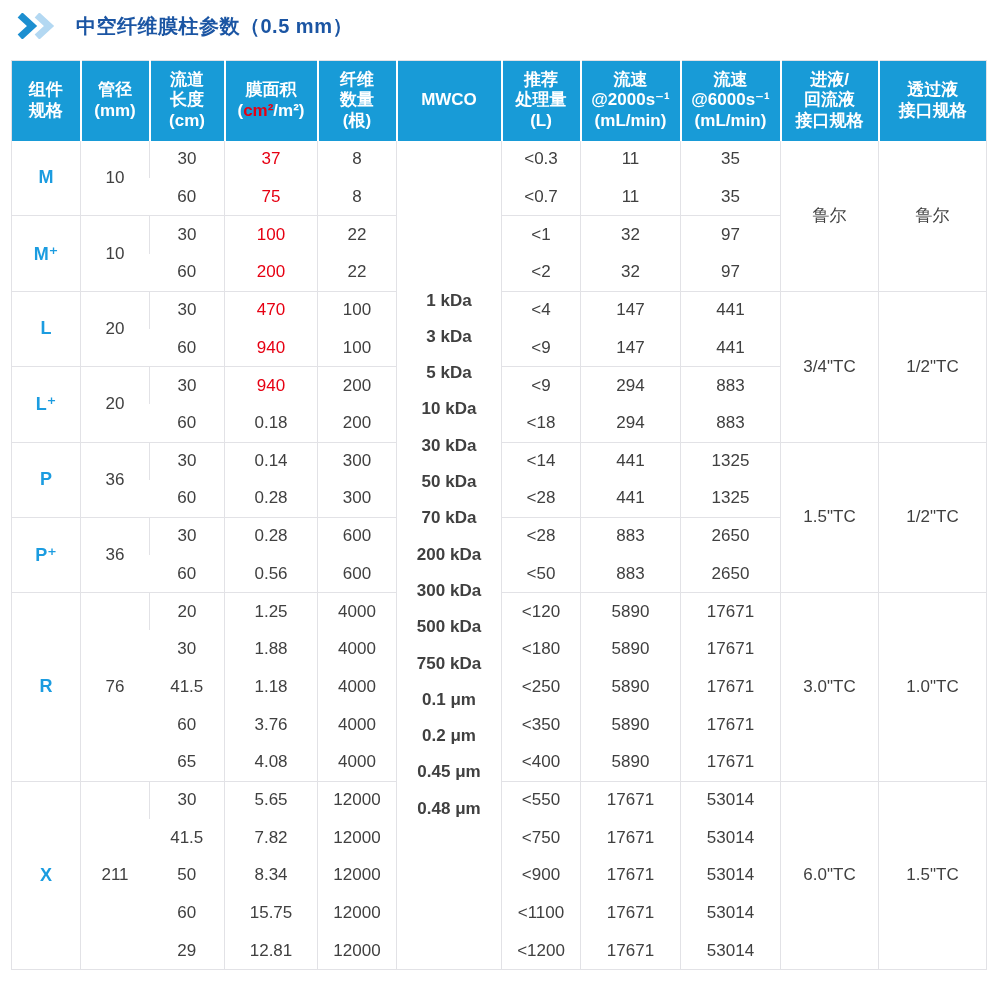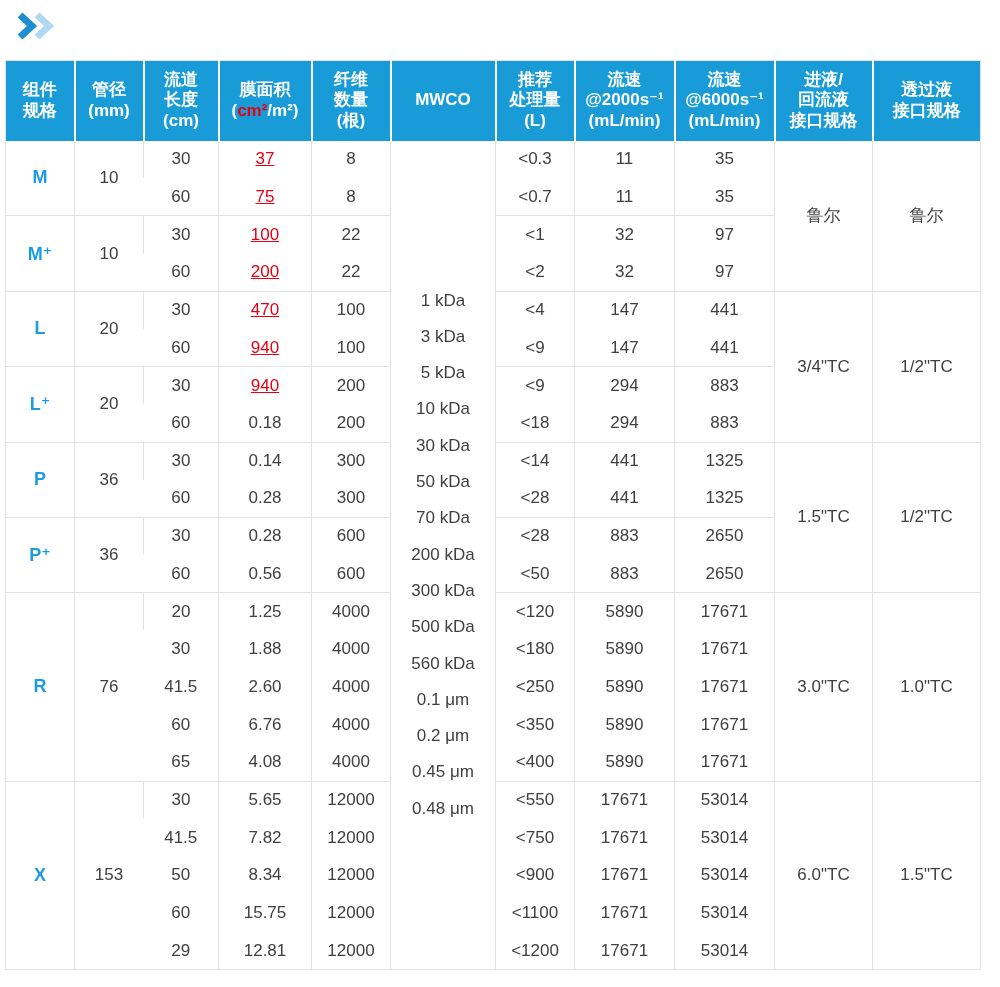--- a/index.html
+++ b/index.html
@@ -20,53 +20,54 @@
   }
   .title-bar{
     position:absolute;top:8px;left:16px;height:36px;
     display:flex;align-items:center;gap:20px;
   }
   .chevron-icon{width:40px;height:26px;flex:0 0 auto;}
   .page-title{
     font-size:20px;font-weight:bold;color:var(--title);letter-spacing:0.5px;
   }
   table.spec-table{
-    position:absolute;left:5px;top:60px;width:975px;
+    position:absolute;left:11px;top:60px;width:975px;
     border-collapse:collapse;table-layout:fixed;
     border:1px solid var(--border);
   }
   col.c1{width:69px}col.c2{width:69px}col.c3{width:75px}col.c4{width:93px}
   col.c5{width:79px}col.c6{width:105px}col.c7{width:79px}col.c8{width:100px}
   col.c9{width:100px}col.c10{width:98px}col.c11{width:108px}
   thead th{
     background:var(--header-bg);color:#ffffff;font-weight:bold;font-size:17px;
     height:80px;vertical-align:middle;text-align:center;line-height:1.22;
     padding:0 1px;border-left:2px solid #ffffff;
   }
   thead th:first-child{border-left:none;}
   tbody tr{height:37.7px;}
   tbody td{
     font-size:17px;color:var(--text);text-align:center;vertical-align:middle;
     border-left:1px solid var(--border);padding:0;
   }
   tbody td:first-child{border-left:none;}
   tbody tr.group-start td{border-top:1px solid var(--border);}
   td.spec{color:var(--spec);font-weight:bold;font-size:18px;}
-  td.red{color:var(--red);text-decoration:underline;}
-  td.mwco div{line-height:36.3px;}
+  td.red{color:var(--red);}
+  td.mwco div{line-height:36.3px;font-weight:bold;}
   .unit-red{color:var(--red);text-align:center;}
 </style>
 </head>
 <body>
 
 <div class="title-bar">
   <svg class="chevron-icon" viewBox="0 0 40 26" aria-hidden="true">
     <path d="M4 2 L16 13 L4 24" fill="none" stroke="var(--chev1)" stroke-width="7"></path>
     <path d="M21 2 L33 13 L21 24" fill="none" stroke="var(--chev2)" stroke-width="7"></path>
   </svg>
+  <span class="page-title">中空纤维膜柱参数（0.5 mm）</span>
 </div>
 
 <table class="spec-table">
   <colgroup>
     <col class="c1">
       <col class="c2">
       <col class="c3">
       <col class="c4">
       <col class="c5">
     <col class="c6">
@@ -140,21 +141,21 @@
           <div>1 kDa</div>
           <div>3 kDa</div>
           <div>5 kDa</div>
           <div>10 kDa</div>
           <div>30 kDa</div>
           <div>50 kDa</div>
           <div>70 kDa</div>
           <div>200 kDa</div>
           <div>300 kDa</div>
           <div>500 kDa</div>
-          <div>560 kDa</div>
+          <div>750 kDa</div>
           <div>0.1 μm</div>
           <div>0.2 μm</div>
           <div>0.45 μm</div>
           <div>0.48 μm</div>
         </td>
         <td>&lt;0.3</td>
         <td>11</td>
         <td>35</td>
         <td rowspan="4">鲁尔</td>
         <td rowspan="4">鲁尔</td>
@@ -276,45 +277,45 @@
       <tr>
         <td>30</td>
         <td>1.88</td>
         <td>4000</td>
         <td>&lt;180</td>
         <td>5890</td>
         <td>17671</td>
       </tr>
       <tr>
         <td>41.5</td>
-        <td>2.60</td>
+        <td>1.18</td>
         <td>4000</td>
         <td>&lt;250</td>
         <td>5890</td>
         <td>17671</td>
       </tr>
       <tr>
         <td>60</td>
-        <td>6.76</td>
+        <td>3.76</td>
         <td>4000</td>
         <td>&lt;350</td>
         <td>5890</td>
         <td>17671</td>
       </tr>
       <tr>
         <td>65</td>
         <td>4.08</td>
         <td>4000</td>
         <td>&lt;400</td>
         <td>5890</td>
         <td>17671</td>
       </tr>
       <tr class="group-start">
         <td rowspan="5" class="spec">X</td>
-        <td rowspan="5">153</td>
+        <td rowspan="5">211</td>
         <td>30</td>
         <td>5.65</td>
         <td>12000</td>
         <td>&lt;550</td>
         <td>17671</td>
         <td>53014</td>
         <td rowspan="5">6.0"TC</td>
         <td rowspan="5">1.5"TC</td>
       </tr>
       <tr>

